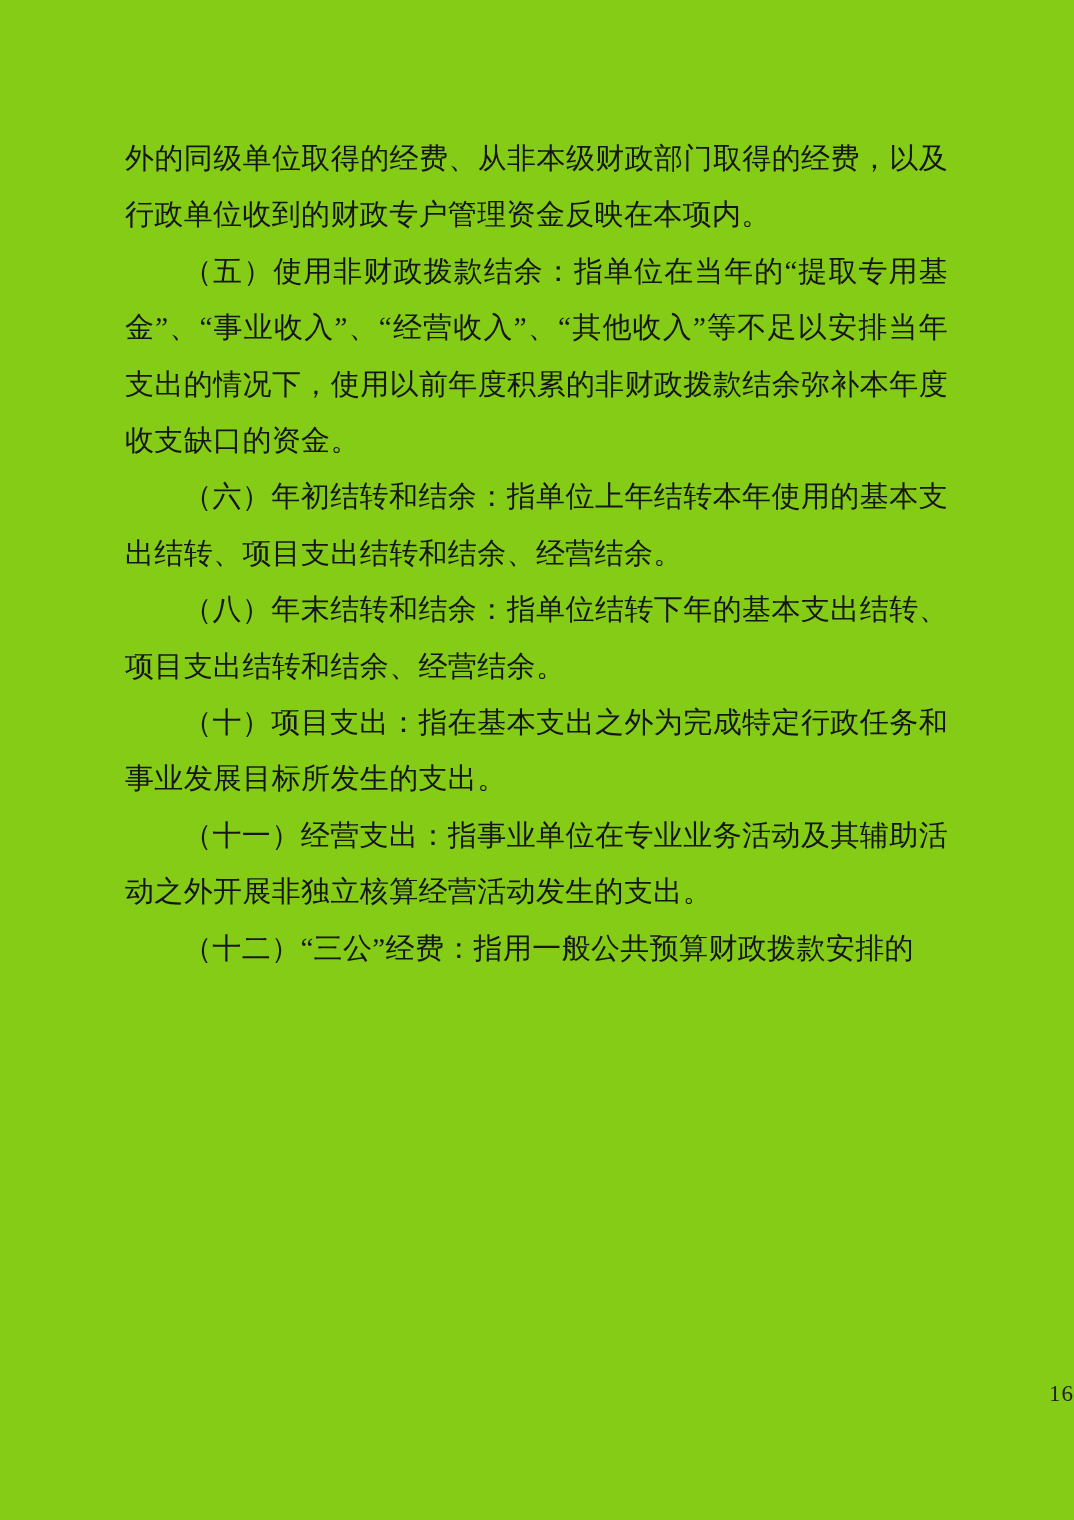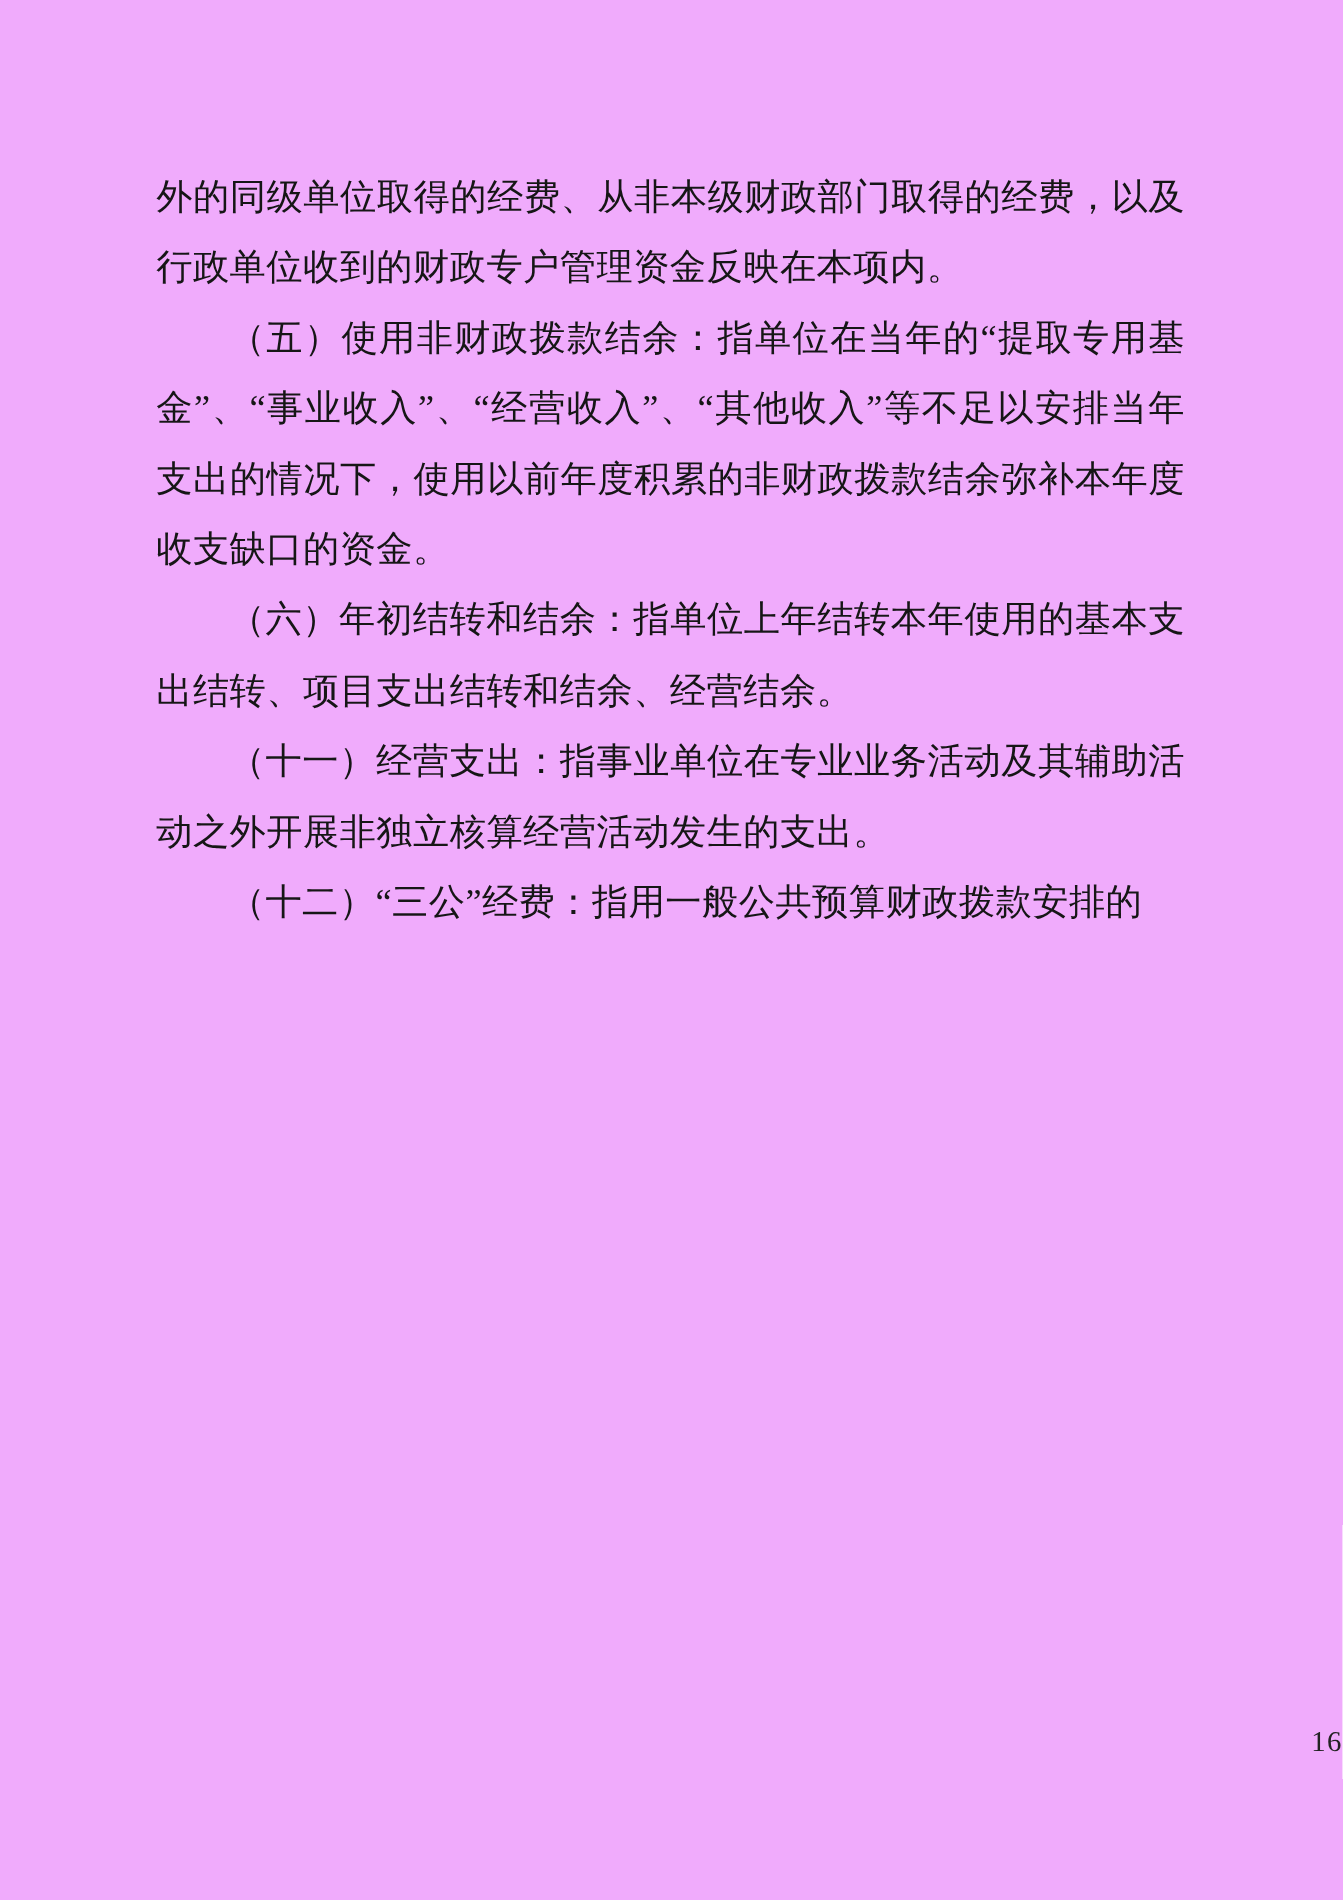--- a/index.html
+++ b/index.html
@@ -4,21 +4,21 @@
 <style>
   html, body {
     margin: 0;
     padding: 0;
     background: #ffffff;
   }
   .page {
     position: relative;
     width: 1074px;
     height: 1520px;
-    background: #f0abfc;
+    background: #84cc16;
     overflow: hidden;
     font-family: "Liberation Serif", "DejaVu Serif", serif;
     color: #161616;
   }
   .content {
     position: absolute;
     left: 125px;
     top: 130px;
     width: 823px;
     font-size: 29px;
@@ -58,22 +58,24 @@
 
   <div class="content">
 
     <p class="continuation"><span>外的同级单位取得的经费、从非本级财政部门取得的经费，以及行政单位收到的财政专户管理资金反映在本项内。</span></p>
 
     <p><strong class="term">（五）使用非财政拨款结余：</strong><span>指单位在当年的“提取专用基金”、“事业收入”、“经营收入”、“其他收入”等不足以安排当年支出的情况下，使用以前年度积累的非财政拨款结余弥补本年度收支缺口的资金。</span></p>
 
     <p><strong class="term">（六）年初结转和结余：</strong><span>指单位上年结转本年使用的基本支出结转、项目支出结转和结余、经营结余。</span></p>
 
 
+    <p><strong class="term">（八）年末结转和结余：</strong><span>指单位结转下年的基本支出结转、项目支出结转和结余、经营结余。</span></p>
 
 
+    <p><strong class="term">（十）项目支出：</strong><span>指在基本支出之外为完成特定行政任务和事业发展目标所发生的支出。</span></p>
 
     <p><strong class="term">（十一）经营支出：</strong><span>指事业单位在专业业务活动及其辅助活动之外开展非独立核算经营活动发生的支出。</span></p>
 
     <p><strong class="term">（十二）“三公”经费：</strong><span>指用一般公共预算财政拨款安排的</span></p>
 
   </div>
 
   <div class="page-number">16</div>
 
 </div>

